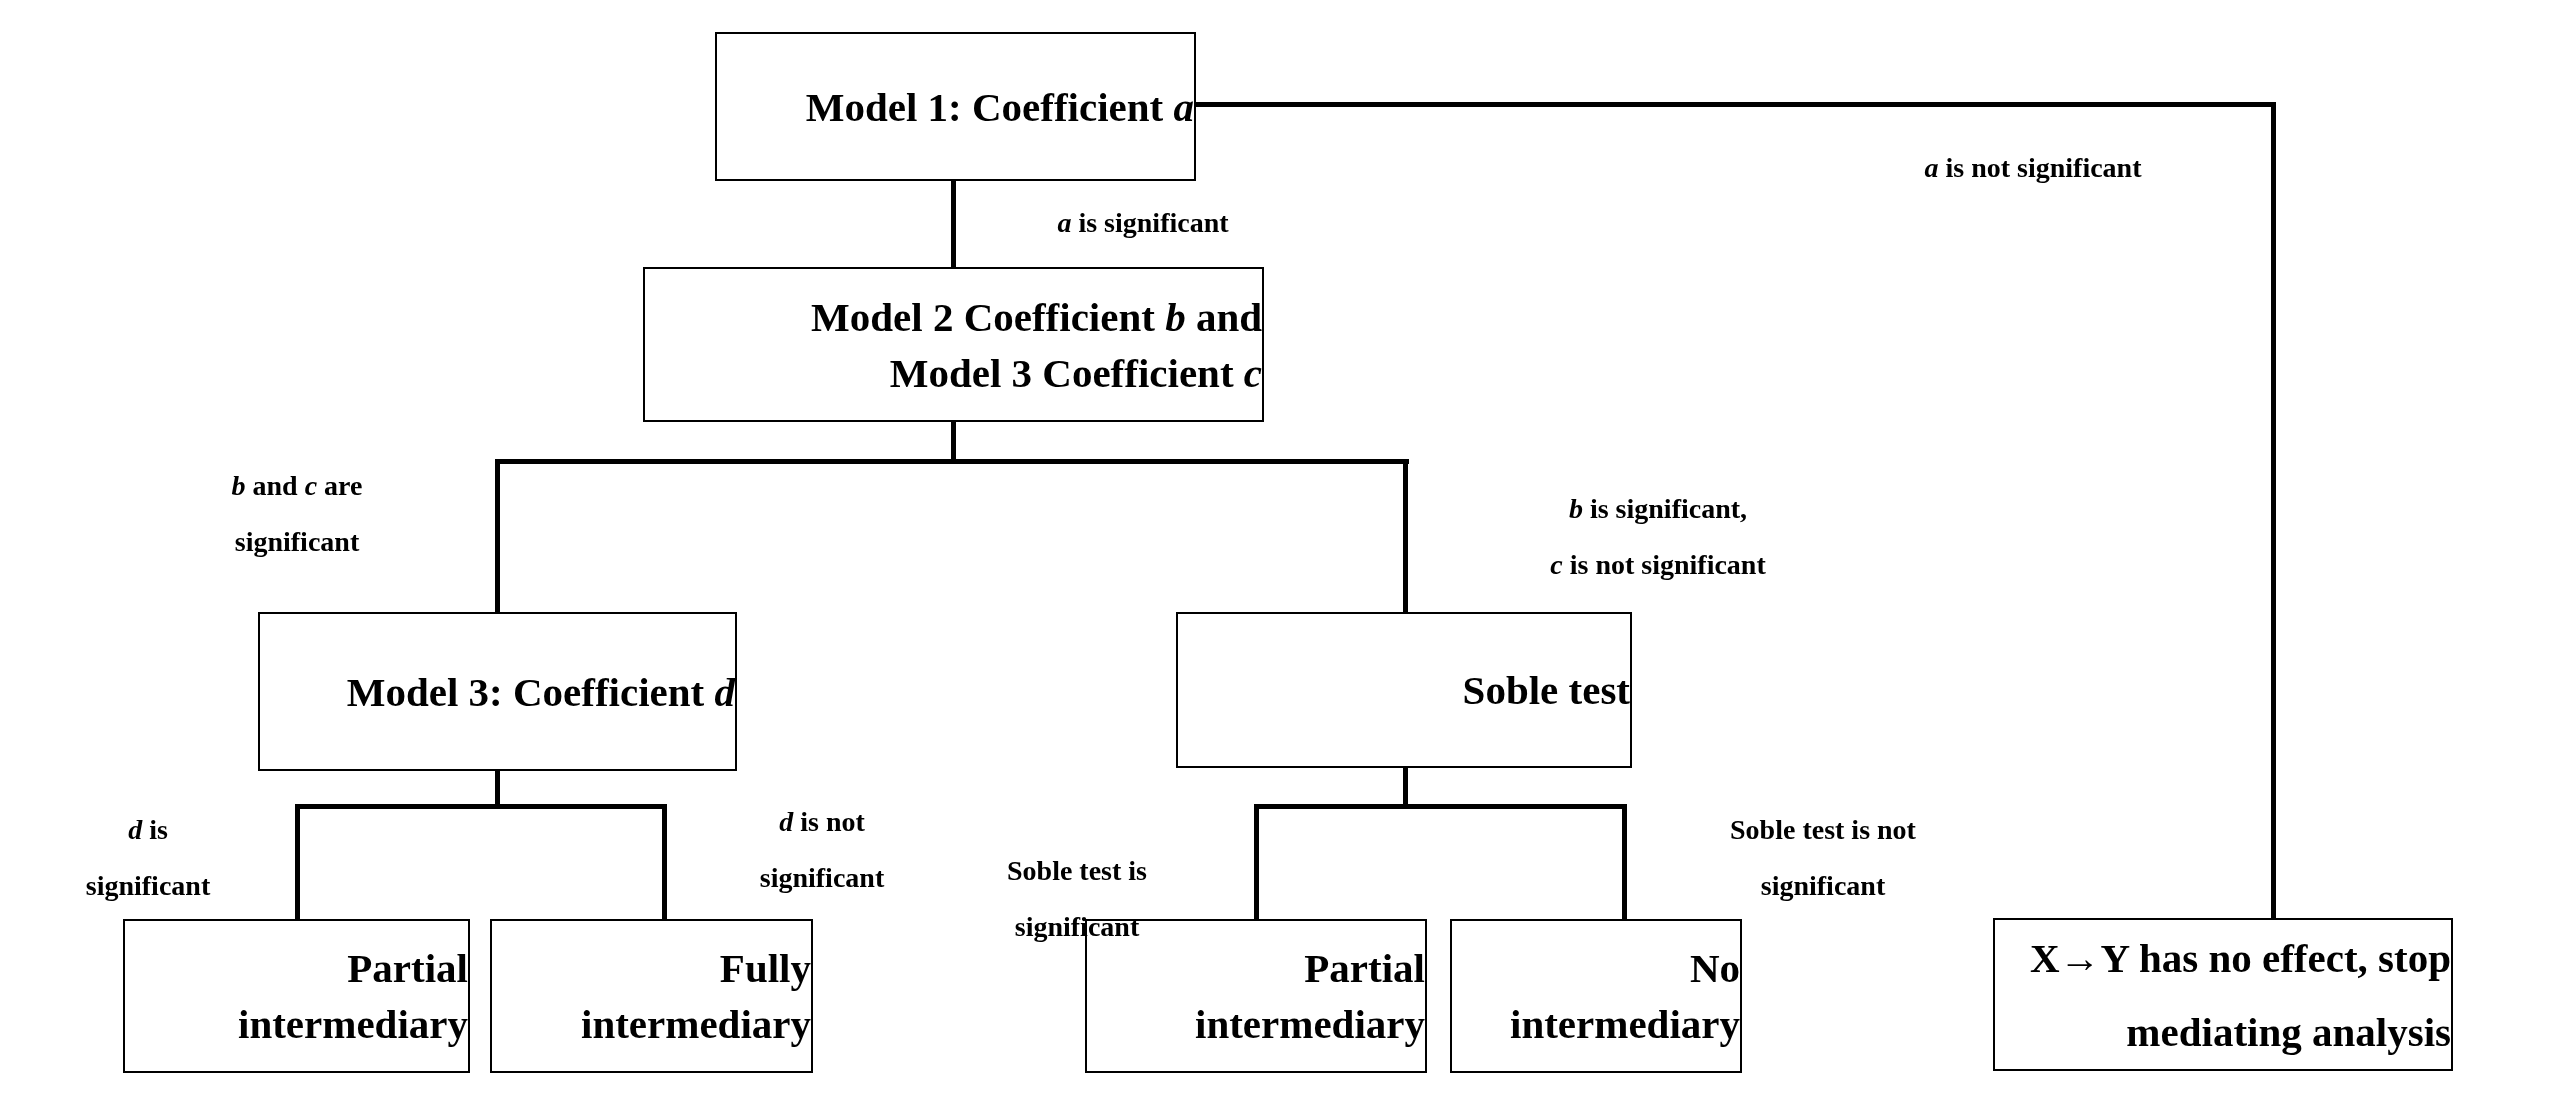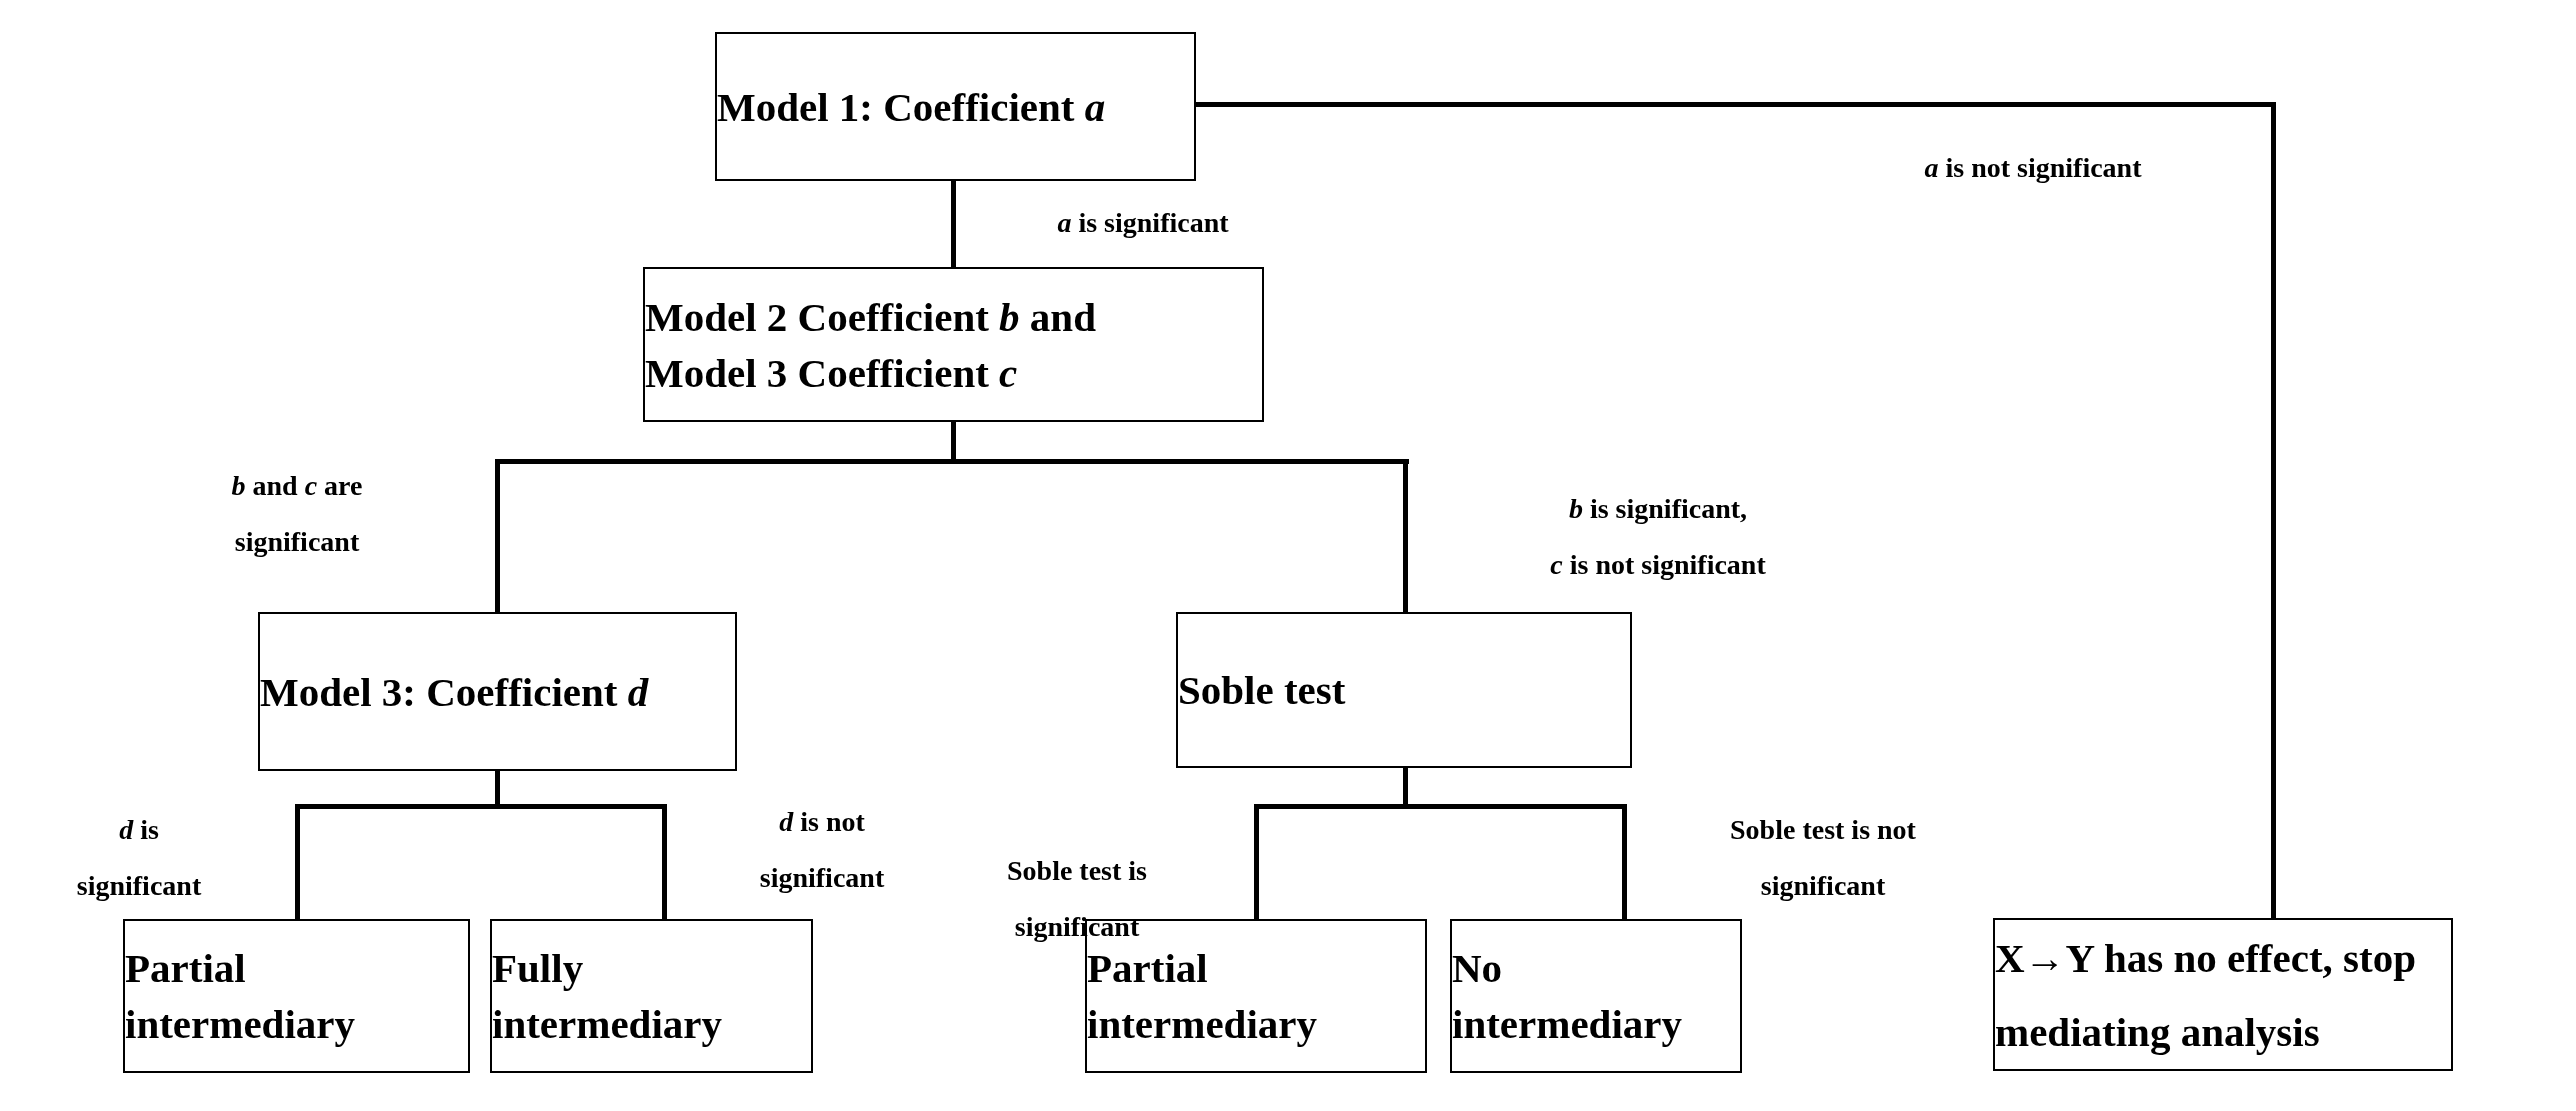--- a/index.html
+++ b/index.html
@@ -15,21 +15,21 @@
     font-family: "Liberation Serif", "DejaVu Serif", serif;
     color: #000000;
     overflow: hidden;
   }
   .node {
     position: absolute;
     border: 2.7px solid #000000;
     background: #ffffff;
     display: flex;
     flex-direction: column;
-    align-items: flex-start;
+    align-items: flex-end;
     justify-content: center;
     text-align: center;
     font-size: 41px;
     font-weight: bold;
     line-height: 56px;
     box-sizing: border-box;
     z-index: 2;
   }
   .edge-label {
     position: absolute;
@@ -122,21 +122,21 @@
   <div class="edge-label" style="left:99px; top:458px; width:396px;">
     <span class="tline"><i>b</i><span> and </span><i>c</i><span> are</span></span>
     <span class="tline"><span>significant</span></span>
   </div>
 
   <div class="edge-label" style="left:1424px; top:481px; width:468px;">
     <span class="tline"><i>b</i><span> is significant,</span></span>
     <span class="tline"><i>c</i><span> is not significant</span></span>
   </div>
 
-  <div class="edge-label" style="left:4px; top:802px; width:270px;">
+  <div class="edge-label" style="left:13px; top:802px; width:270px;">
     <span class="tline"><i>d</i><span> is</span></span>
     <span class="tline"><span>significant</span></span>
   </div>
 
   <div class="edge-label" style="left:669px; top:794px; width:306px;">
     <span class="tline"><i>d</i><span> is not</span></span>
     <span class="tline"><span>significant</span></span>
   </div>
 
   <div class="edge-label" style="left:915px; top:843px; width:324px;">

